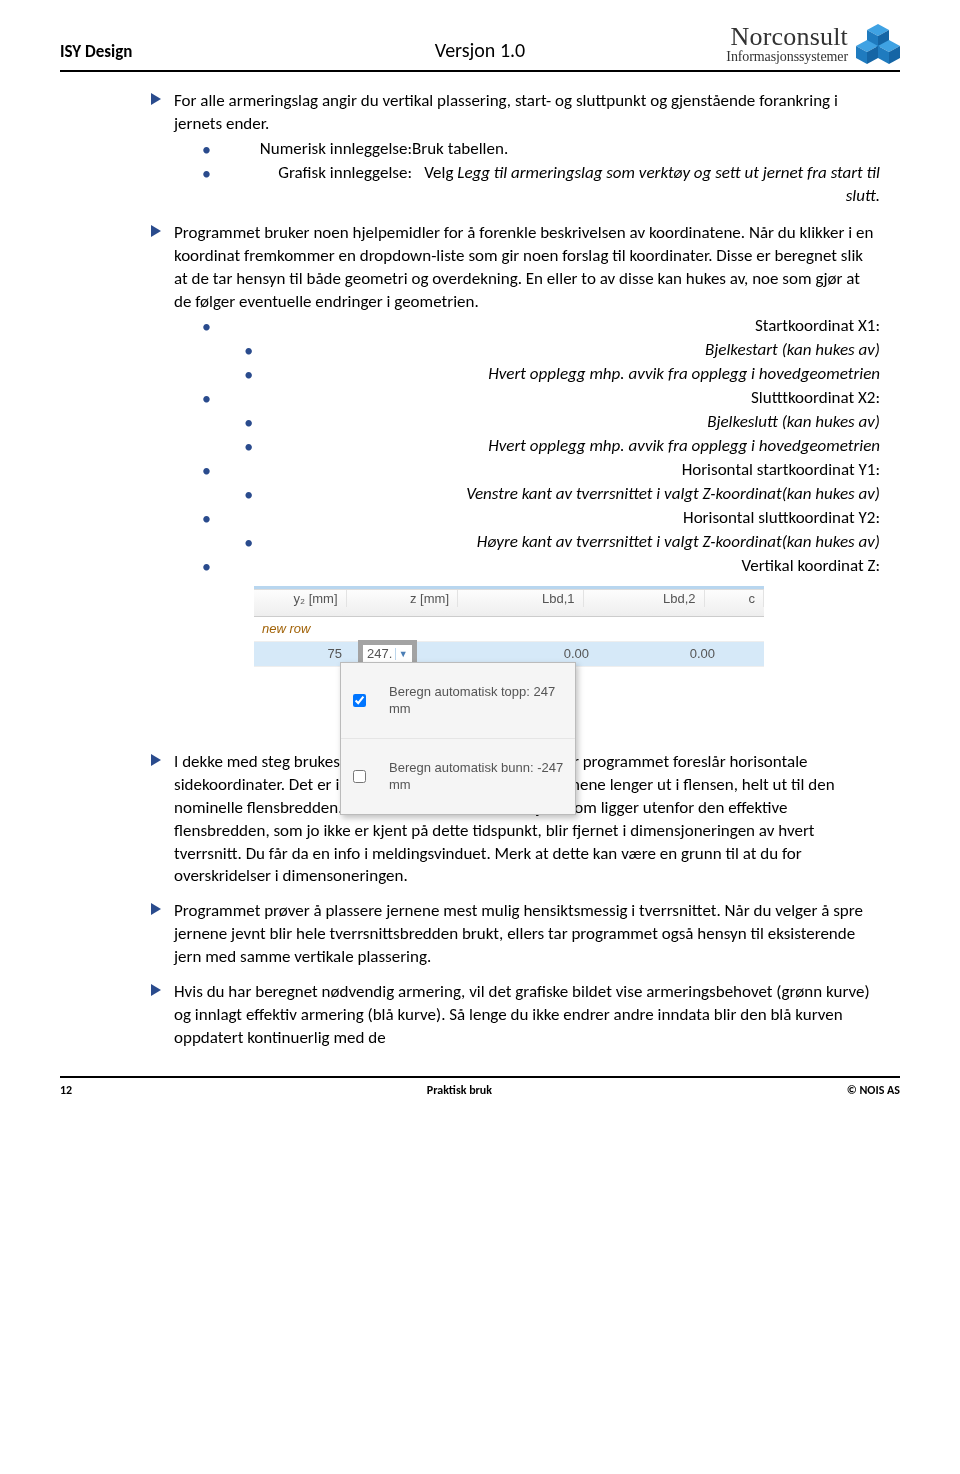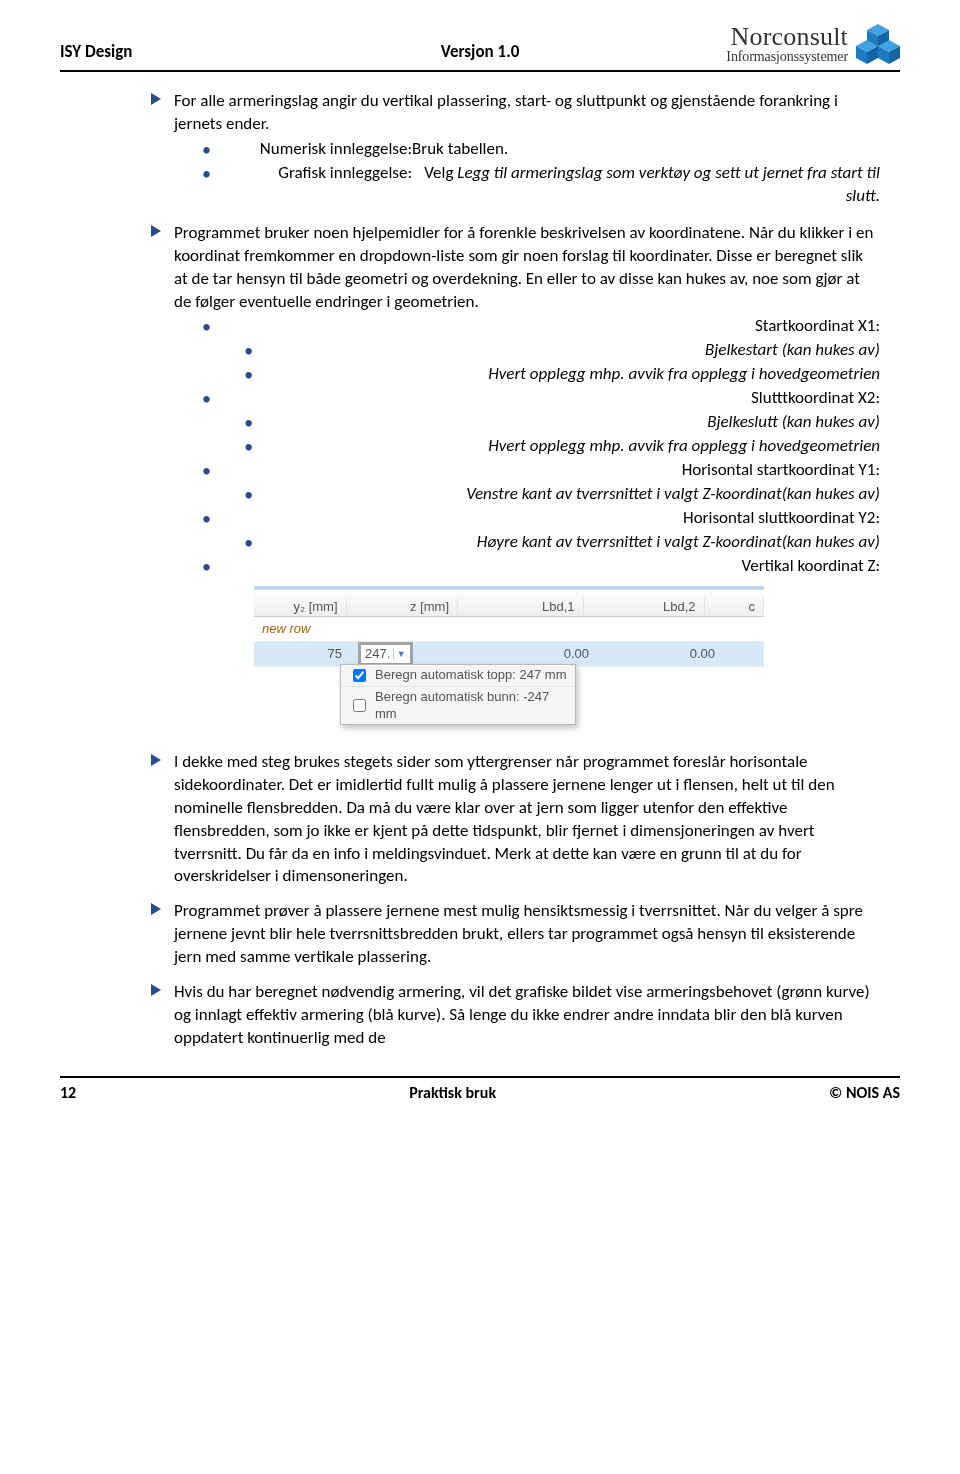--- a/index.html
+++ b/index.html
@@ -19,22 +19,22 @@
     display: flex;
     justify-content: space-between;
     align-items: flex-end;
     padding: 0 0 2px 0;
   }
   .header-left {
     font-weight: bold;
     font-size: 17px;
   }
   .header-center {
-    font-weight: bold;
-    font-size: 17px;
+    font-weight: normal;
+    font-size: 20px;
     position: absolute;
     left: 50%;
     transform: translateX(-50%);
   }
   .header-right {
     text-align: right;
   }
   .logo {
     display: flex;
     align-items: center;
@@ -122,21 +122,21 @@
     font-size: 13px;
     color: #555;
     width: 510px;
   }
   .embed-header {
     display: flex;
     background: linear-gradient(#fdfdfd, #eeeeee);
     border-top: 1px solid #dcdcdc;
     border-bottom: 1px solid #ccc;
     height: 26px;
-    align-items: flex-end;
+    align-items: flex-start;
   }
   .embed-header > div {
     padding: 0 8px;
     border-right: 1px solid #e3e3e3;
   }
   .embed-row {
     display: flex;
     height: 24px;
     align-items: center;
     border-bottom: 1px solid #eee;
@@ -144,55 +144,55 @@
   .embed-row.sel { background: #d6e9f8; }
   .embed-row > div { padding: 0 8px; }
   .col-y2 { width: 80px; text-align: right; }
   .col-z  { width: 100px; text-align: right; position: relative; }
   .col-l1 { width: 115px; text-align: right; }
   .col-l2 { width: 110px; text-align: right; }
   .col-c  { width: 45px; text-align: right; }
   .newrow { color: #a16207; padding-left: 6px; font-style: italic; }
   .z-input {
     display:inline-flex; align-items:center;
-    border:3px solid #a3a3a3; background:#fff;
+    border:5px solid #a3a3a3; background:#fff;
     height:18px; padding:0 2px 0 4px;
   }
   .z-input .dd {
     border-left:1px solid #bcd6ec;
     width:14px; text-align:center; color:#4b7eb5; font-size:9px;
     margin-left:3px;
   }
   .dropdown {
     position: absolute;
     top: 22px; left: -10px;
     background: #f5f5f5;
     border: 1px solid #bbb;
     box-shadow: 2px 3px 6px rgba(0,0,0,0.25);
     width: 234px;
     z-index: 5;
   }
   .dropdown .opt {
-    display:flex; align-items:center; gap:6px;
-    padding:1px 8px;
+    display:flex; align-items:center; gap:20px;
+    padding:20px 8px;
     border-bottom:1px solid #e5e5e5;
   }
   .dropdown .opt:last-child { border-bottom:none; }
   .dropdown input[type="checkbox"]{
     width:13px; height:13px;
   }
 
   .footer {
     margin-top: 26px;
   }
   .footer .hr { margin: 6px 0 4px 0; }
   .footer-row {
     display:flex; justify-content:space-between;
     font-weight:bold;
-    font-size:16px;
+    font-size:12px;
   }
 </style>
 </head>
 <body>
 
 <div class="page">
   <div class="header-row" style="position:relative;">
     <div class="header-left">ISY Design</div>
     <div class="header-center">Versjon 1.0</div>
     <div class="header-right">

